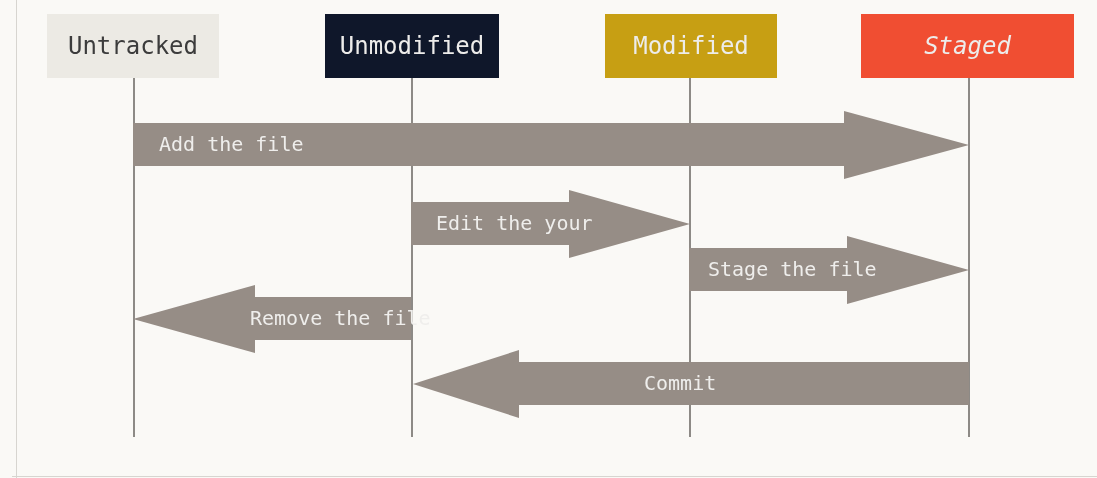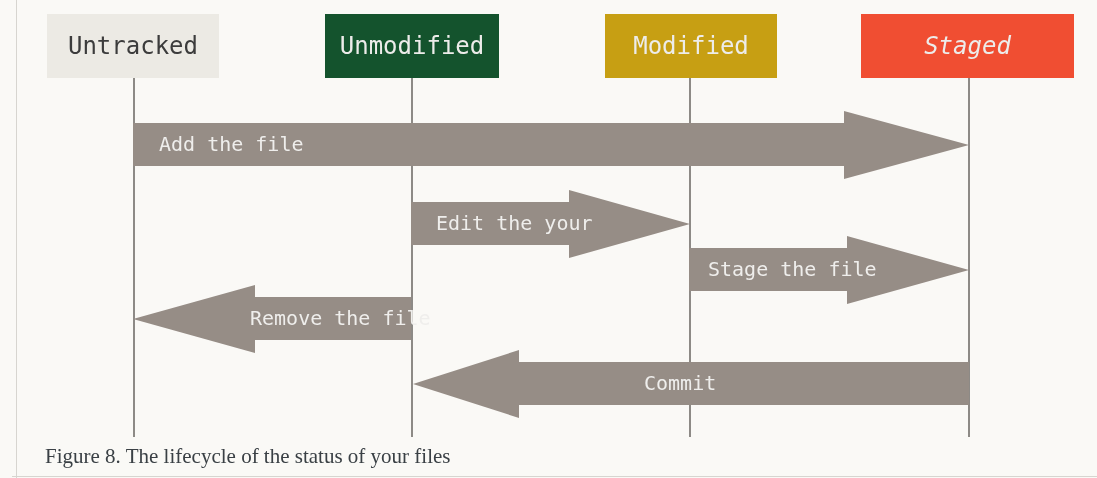--- a/index.html
+++ b/index.html
@@ -69,21 +69,21 @@
 </head>
 <body>
 
 <div id="canvas">
   <div id="border-left" class="edge-border"></div>
   <div id="border-right" class="edge-border"></div>
   <div id="border-bottom" class="edge-border"></div>
 
   <div id="states">
       <div class="state-box" style="left: 35px; width: 172px; background: rgb(236, 234, 228); color: rgb(60, 60, 60);">Untracked</div>
-      <div class="state-box" style="left: 313px; width: 174px; background: #14532d; color: rgb(237, 236, 234); text-align: right;">Unmodified</div>
+      <div class="state-box" style="left: 313px; width: 174px; background: #0f172a; color: rgb(237, 236, 234); text-align: right;">Unmodified</div>
       <div class="state-box" style="left: 593px; width: 172px; background: rgb(199, 159, 19); color: rgb(237, 236, 234);">Modified</div>
       <div class="state-box" style="left: 849px; width: 213px; background: rgb(240, 78, 50); color: rgb(237, 236, 234); font-style: italic;">Staged</div>
     </div>
   <div id="lifelines">
       <div class="lifeline" style="left: 121px; background: rgb(141, 138, 134);"></div>
       <div class="lifeline" style="left: 399px; background: rgb(141, 138, 134);"></div>
       <div class="lifeline" style="left: 677px; background: rgb(141, 138, 134);"></div>
       <div class="lifeline" style="left: 956px; background: rgb(141, 138, 134);"></div>
     </div>
   <div id="arrows">
@@ -97,14 +97,13 @@
       <div class="arrow-head" style="top: 235.5px; left: 835px; border-left: 122px solid rgb(150, 141, 134);"></div>
       <div class="arrow-label" style="left: 696px; top: 248px; color: rgb(239, 238, 236);">Stage the file</div>
       <div class="arrow-bar" style="left: 243px; top: 297px; width: 156px; background: rgb(150, 141, 134);"></div>
       <div class="arrow-head" style="top: 284.5px; left: 121px; border-right: 122px solid rgb(150, 141, 134);"></div>
       <div class="arrow-label" style="left: 190px; top: 297px; color: rgb(239, 238, 236); margin-left: 48px;">Remove the file</div>
       <div class="arrow-bar" style="left: 507px; top: 362px; width: 450px; background: rgb(150, 141, 134);"></div>
       <div class="arrow-head" style="top: 349.5px; left: 401px; border-right: 106px solid rgb(150, 141, 134);"></div>
       <div class="arrow-label" style="left: 632px; top: 362px; color: rgb(239, 238, 236);">Commit</div>
     </div>
 
-  <div id="caption">Figure 8. The lifecycle of the status of your files</div>
 </div>
 
 </body></html>

